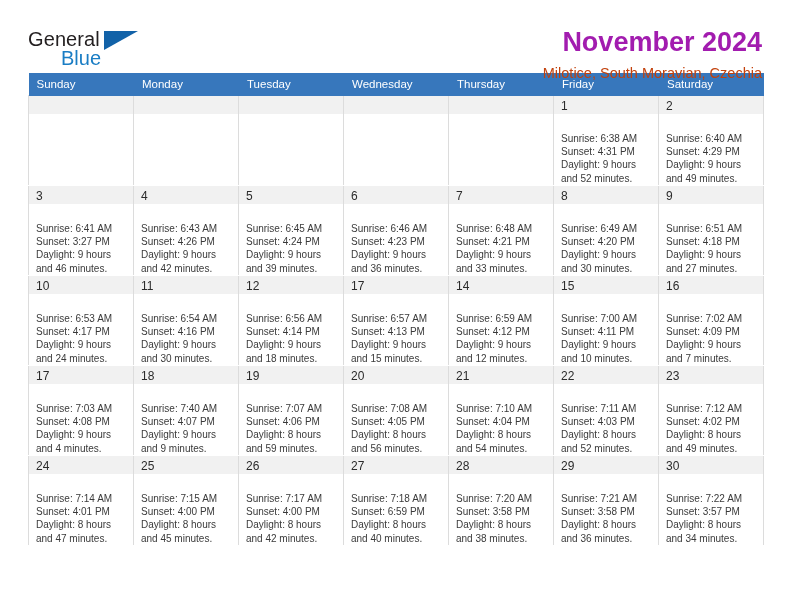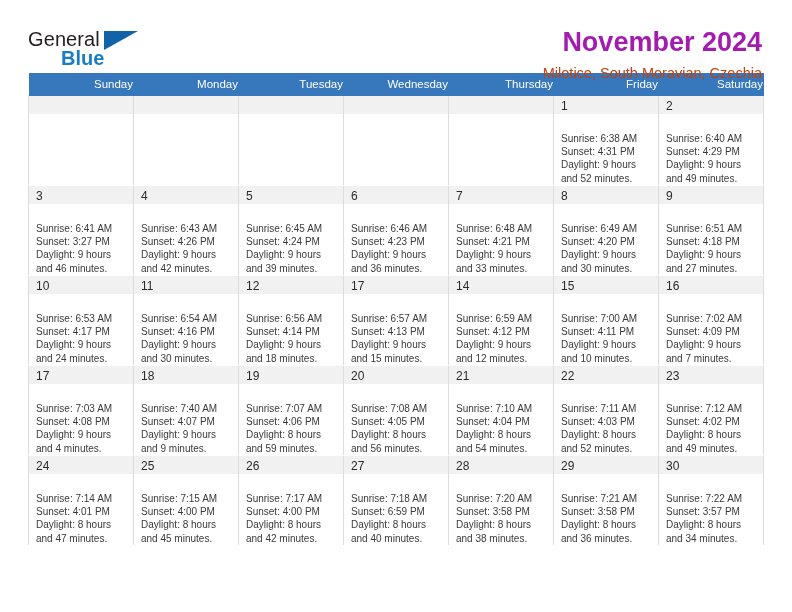--- a/index.html
+++ b/index.html
@@ -47,21 +47,20 @@
     color: #231f20;
     font-family: "Liberation Sans", sans-serif;
   }
   .logo-blue {
     position: absolute;
     left: 33px;
     top: 21px;
     font-size: 20px;
     color: #1a7dc4;
     font-family: "Liberation Sans", sans-serif;
-    font-weight: bold;
   }
   .logo-triangle {
     position: absolute;
     left: 76px;
     top: 5px;
     width: 0;
     height: 0;
     border-left: 34px solid #1262a8;
     border-bottom: 19px solid transparent;
   }
@@ -92,21 +91,21 @@
     margin-top: 11px;
     width: 736px;
     border-collapse: collapse;
     table-layout: fixed;
   }
   .calendar th {
     background: #3777bc;
     color: #ffffff;
     font-size: 11.5px;
     font-weight: normal;
-    text-align: right;
+    text-align: left;
     padding: 5px 0 5px 8px;
     height: 19px;
     box-sizing: border-box;
     border-right: 1px solid #3777bc;
   }
   .calendar td {
     vertical-align: top;
     padding: 0;
     width: 105.1px;
     height: 90px;

